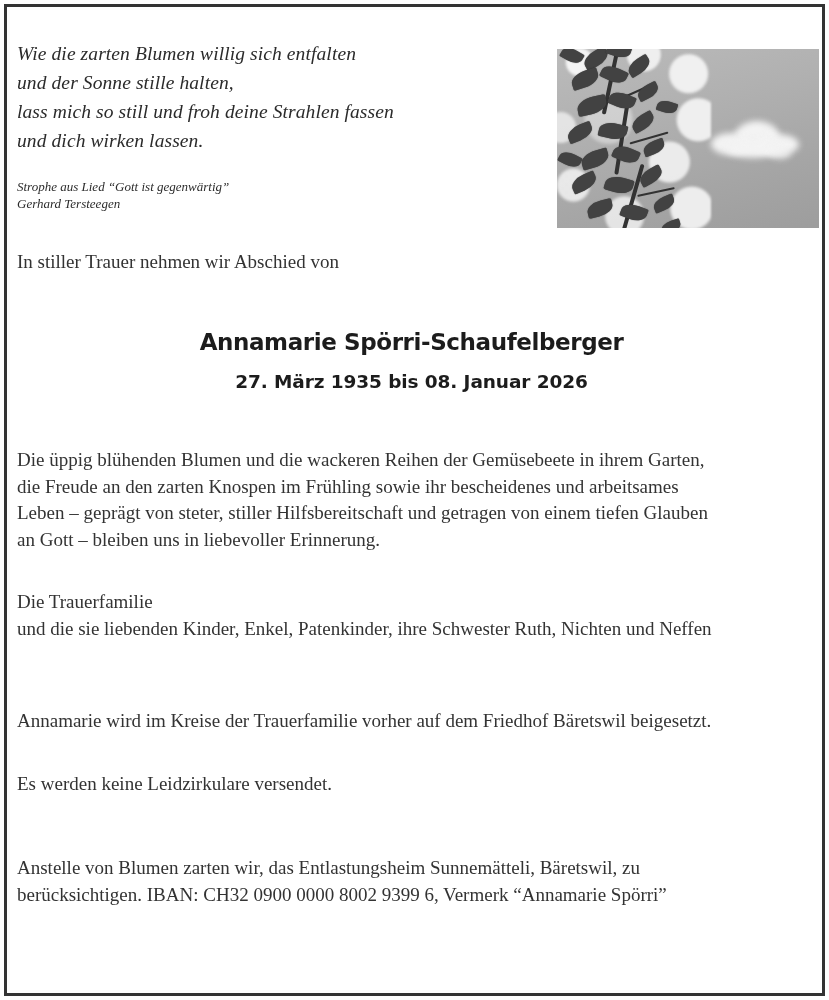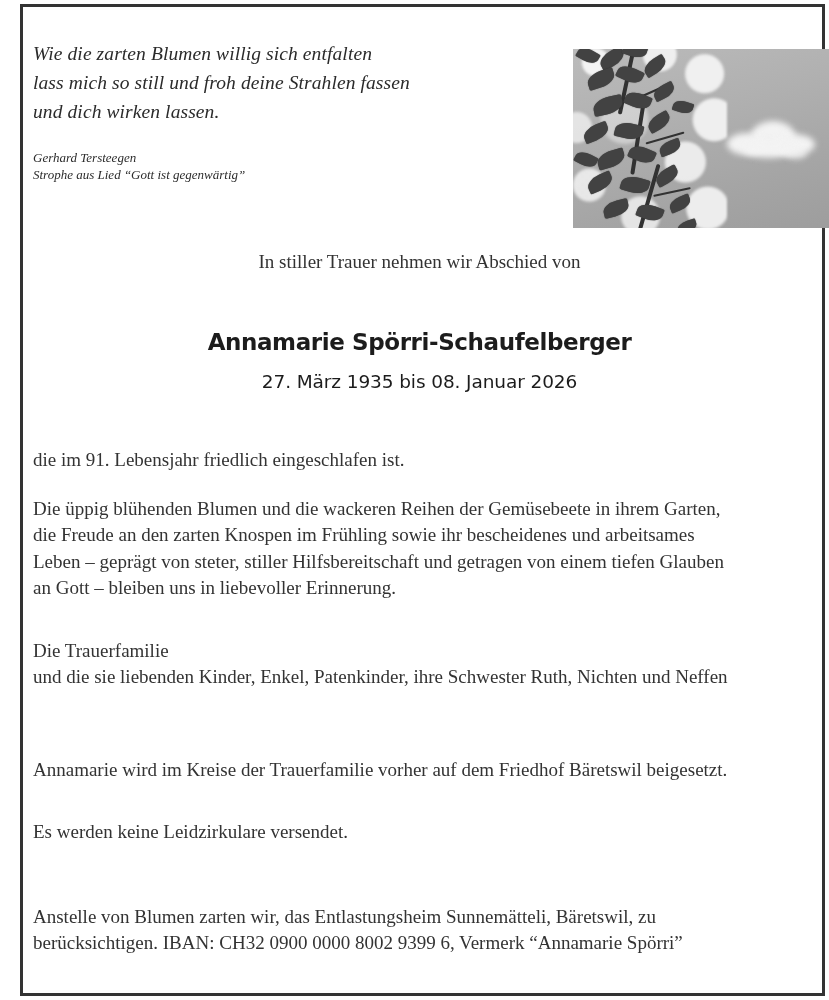--- a/index.html
+++ b/index.html
@@ -11,21 +11,21 @@
     width: 829px;
     height: 1000px;
     font-family: "Liberation Serif", serif;
     overflow: hidden;
   }
   .page {
     position: relative;
     box-sizing: border-box;
     width: 829px;
     height: 1000px;
-    padding: 4px 4px 4px 20px;
+    padding: 4px 4px 4px 4px;
     background: #ffffff;
   }
   .frame {
     box-sizing: border-box;
     width: 100%;
     height: 100%;
     border: 3px solid #333333;
     background: #ffffff;
     position: relative;
     padding: 0;
@@ -132,39 +132,38 @@
     background: #2f3234;
     border-radius: 2px;
   }
 
   
   .intro {
     margin-top: 14px;
     font-size: 19px;
     line-height: 26px;
     color: #333333;
-    text-align: center;
   }
 
   
   .name-block {
     text-align: center;
     margin-top: 48px;
   }
   .deceased-name {
     font-family: "DejaVu Sans", sans-serif;
     font-weight: bold;
     font-size: 23px;
     letter-spacing: -0.4px;
     color: #1c1c1c;
     line-height: 38px;
   }
   .deceased-dates {
     font-family: "DejaVu Sans", sans-serif;
-    font-weight: normal;
+    font-weight: bold;
     font-size: 18.5px;
     letter-spacing: -0.1px;
     color: #1c1c1c;
     margin-top: 9px;
     line-height: 24px;
   }
 
   
   .body-text {
     margin-top: 53px;
@@ -183,27 +182,28 @@
 <body>
 
 <div class="page">
   <div class="frame">
     <div class="inner">
 
       <div class="poem-row">
 
         <div class="poem">
           <div class="poem-line">Wie die zarten Blumen willig sich entfalten</div>
+          <div class="poem-line">und der Sonne stille halten,</div>
           <div class="poem-line">lass mich so still und froh deine Strahlen fassen</div>
           <div class="poem-line">und dich wirken lassen.</div>
         </div>
 
         <div class="attribution">
+          <div class="attr-line">Strophe aus Lied “Gott ist gegenwärtig”</div>
           <div class="attr-line">Gerhard Tersteegen</div>
-          <div class="attr-line">Strophe aus Lied “Gott ist gegenwärtig”</div>
         </div>
 
         <div class="photo">
           <div class="sky"></div>
 
           <div class="cloud">
             <span class="c1"></span>
               <span class="c2"></span>
               <span class="c3"></span>
             <span class="c4"></span>
@@ -250,21 +250,20 @@
 
       <div class="intro">In stiller Trauer nehmen wir Abschied von</div>
 
       <div class="name-block">
         <div class="deceased-name">Annamarie Spörri-Schaufelberger</div>
         <div class="deceased-dates">27. März 1935 bis 08. Januar 2026</div>
       </div>
 
       <div class="body-text">
 
-        <p class="para">die im 91. Lebensjahr friedlich eingeschlafen ist.</p>
 
         <p class="para">
           <span class="line">Die üppig blühenden Blumen und die wackeren Reihen der Gemüsebeete in ihrem Garten,</span>
           <span class="line">die Freude an den zarten Knospen im Frühling sowie ihr bescheidenes und arbeitsames</span>
           <span class="line">Leben – geprägt von steter, stiller Hilfsbereitschaft und getragen von einem tiefen Glauben</span>
           <span class="line">an Gott – bleiben uns in liebevoller Erinnerung.</span>
         </p>
 
         <p class="para tight">
           <span class="line">Die Trauerfamilie</span>

